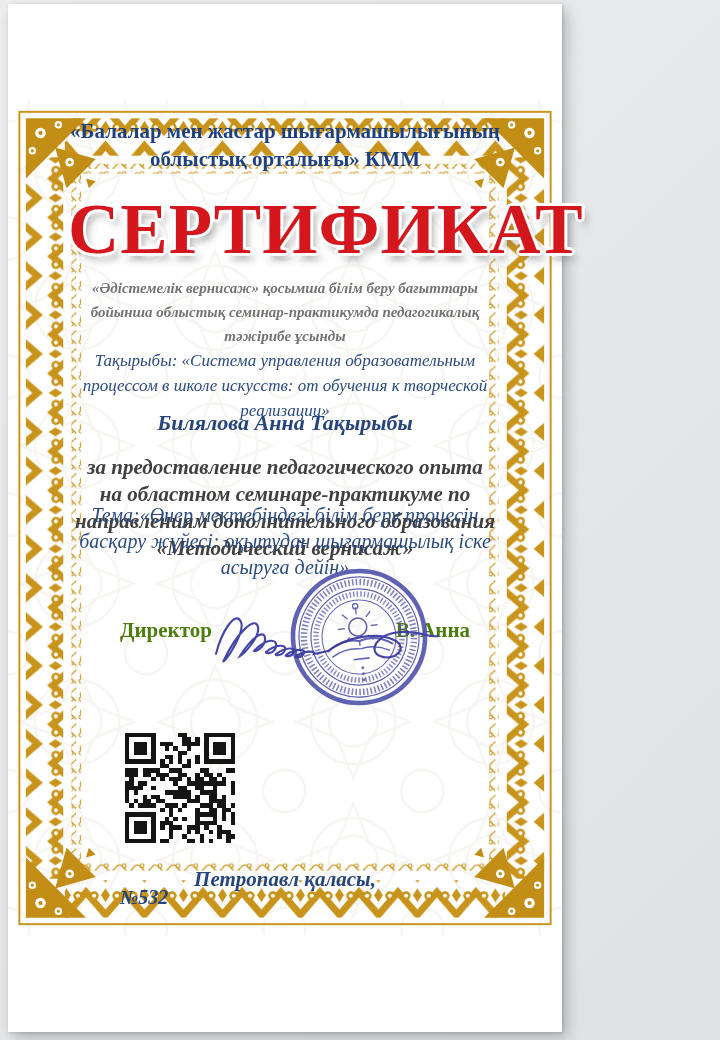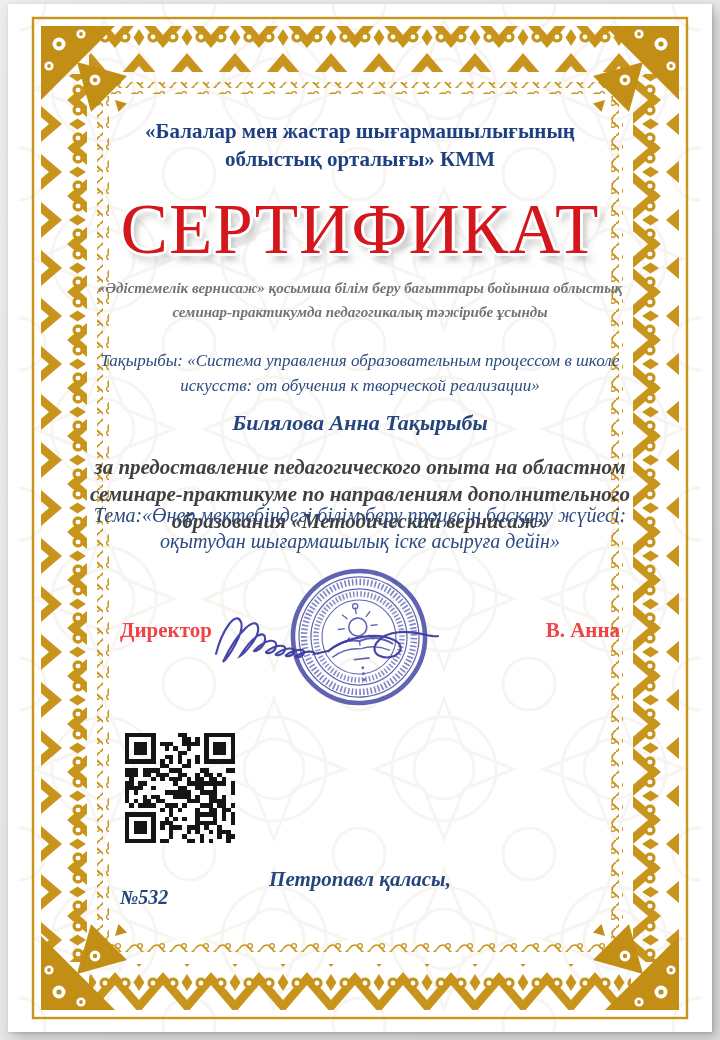--- a/index.html
+++ b/index.html
@@ -2,32 +2,32 @@
 <html><head>
 <meta charset="utf-8">
 <style>
   html,body{margin:0;padding:0;}
   body{
     width:720px;height:1040px;position:relative;overflow:hidden;
     background:linear-gradient(135deg,#eceef0 0%,#e4e6e8 60%,#dfe1e3 100%);
     font-family:"Liberation Serif","DejaVu Serif",serif;
   }
   .paper{
-    position:absolute;left:8px;top:4px;width:704px;height:1028px;
+    position:absolute;left:8px;top:4px;width:554px;height:1028px;
     background:#ffffff;
     box-shadow:5px 6px 14px rgba(0,0,0,.22), 1px 1px 3px rgba(0,0,0,.15);
   }
   .abs{position:absolute;}
   .layer{position:absolute;left:0;top:0;width:100%;height:100%;}
   .centered{left:60px;right:60px;text-align:center;}
   .org{
     top:114px;color:#1f4080;font-weight:bold;font-size:21px;line-height:1.32;
   }
   .title{
-    top:190px;color:#d4161d;font-weight:normal;font-size:71px;line-height:1;
+    top:190px;color:#d4161d;font-weight:bold;font-size:71px;line-height:1;
     letter-spacing:1px;
     text-shadow:
       -2px -2px 0 #fff, 2px -2px 0 #fff, -2px 2px 0 #fff, 2px 2px 0 #fff,
       -3px 0 0 #fff, 3px 0 0 #fff, 0 -3px 0 #fff, 0 3px 0 #fff,
       5px 7px 7px rgba(110,110,110,.5);
   }
   .award{
     top:272px;color:#737373;font-weight:bold;font-style:italic;
     font-size:15px;line-height:24px;
   }
@@ -39,21 +39,21 @@
   }
   .reason{
     top:450px;color:#404040;font-weight:bold;font-style:italic;
     font-size:21px;line-height:27px;
   }
   .theme{
     top:498px;color:#2a4a80;font-style:italic;font-size:20px;line-height:26px;
   }
   .sigrow{
     top:614px;left:112px;right:92px;display:flex;justify-content:space-between;
-    color:#ef4444;font-weight:bold;font-size:21px;
+    color:#4d7c0f;font-weight:bold;font-size:21px;
   }
   .stamp-wrap{left:278px;top:560px;width:146px;height:146px;}
   .sign-wrap{left:200px;top:592px;width:250px;height:84px;}
   .qr-wrap{left:117px;top:729px;width:110px;height:110px;}
   .number{
     left:112px;top:882px;color:#25457c;font-weight:bold;font-style:italic;font-size:20px;text-align:right;
   }
   .place{
     top:862px;color:#25457c;font-weight:bold;font-style:italic;
     font-size:21px;line-height:27px;

